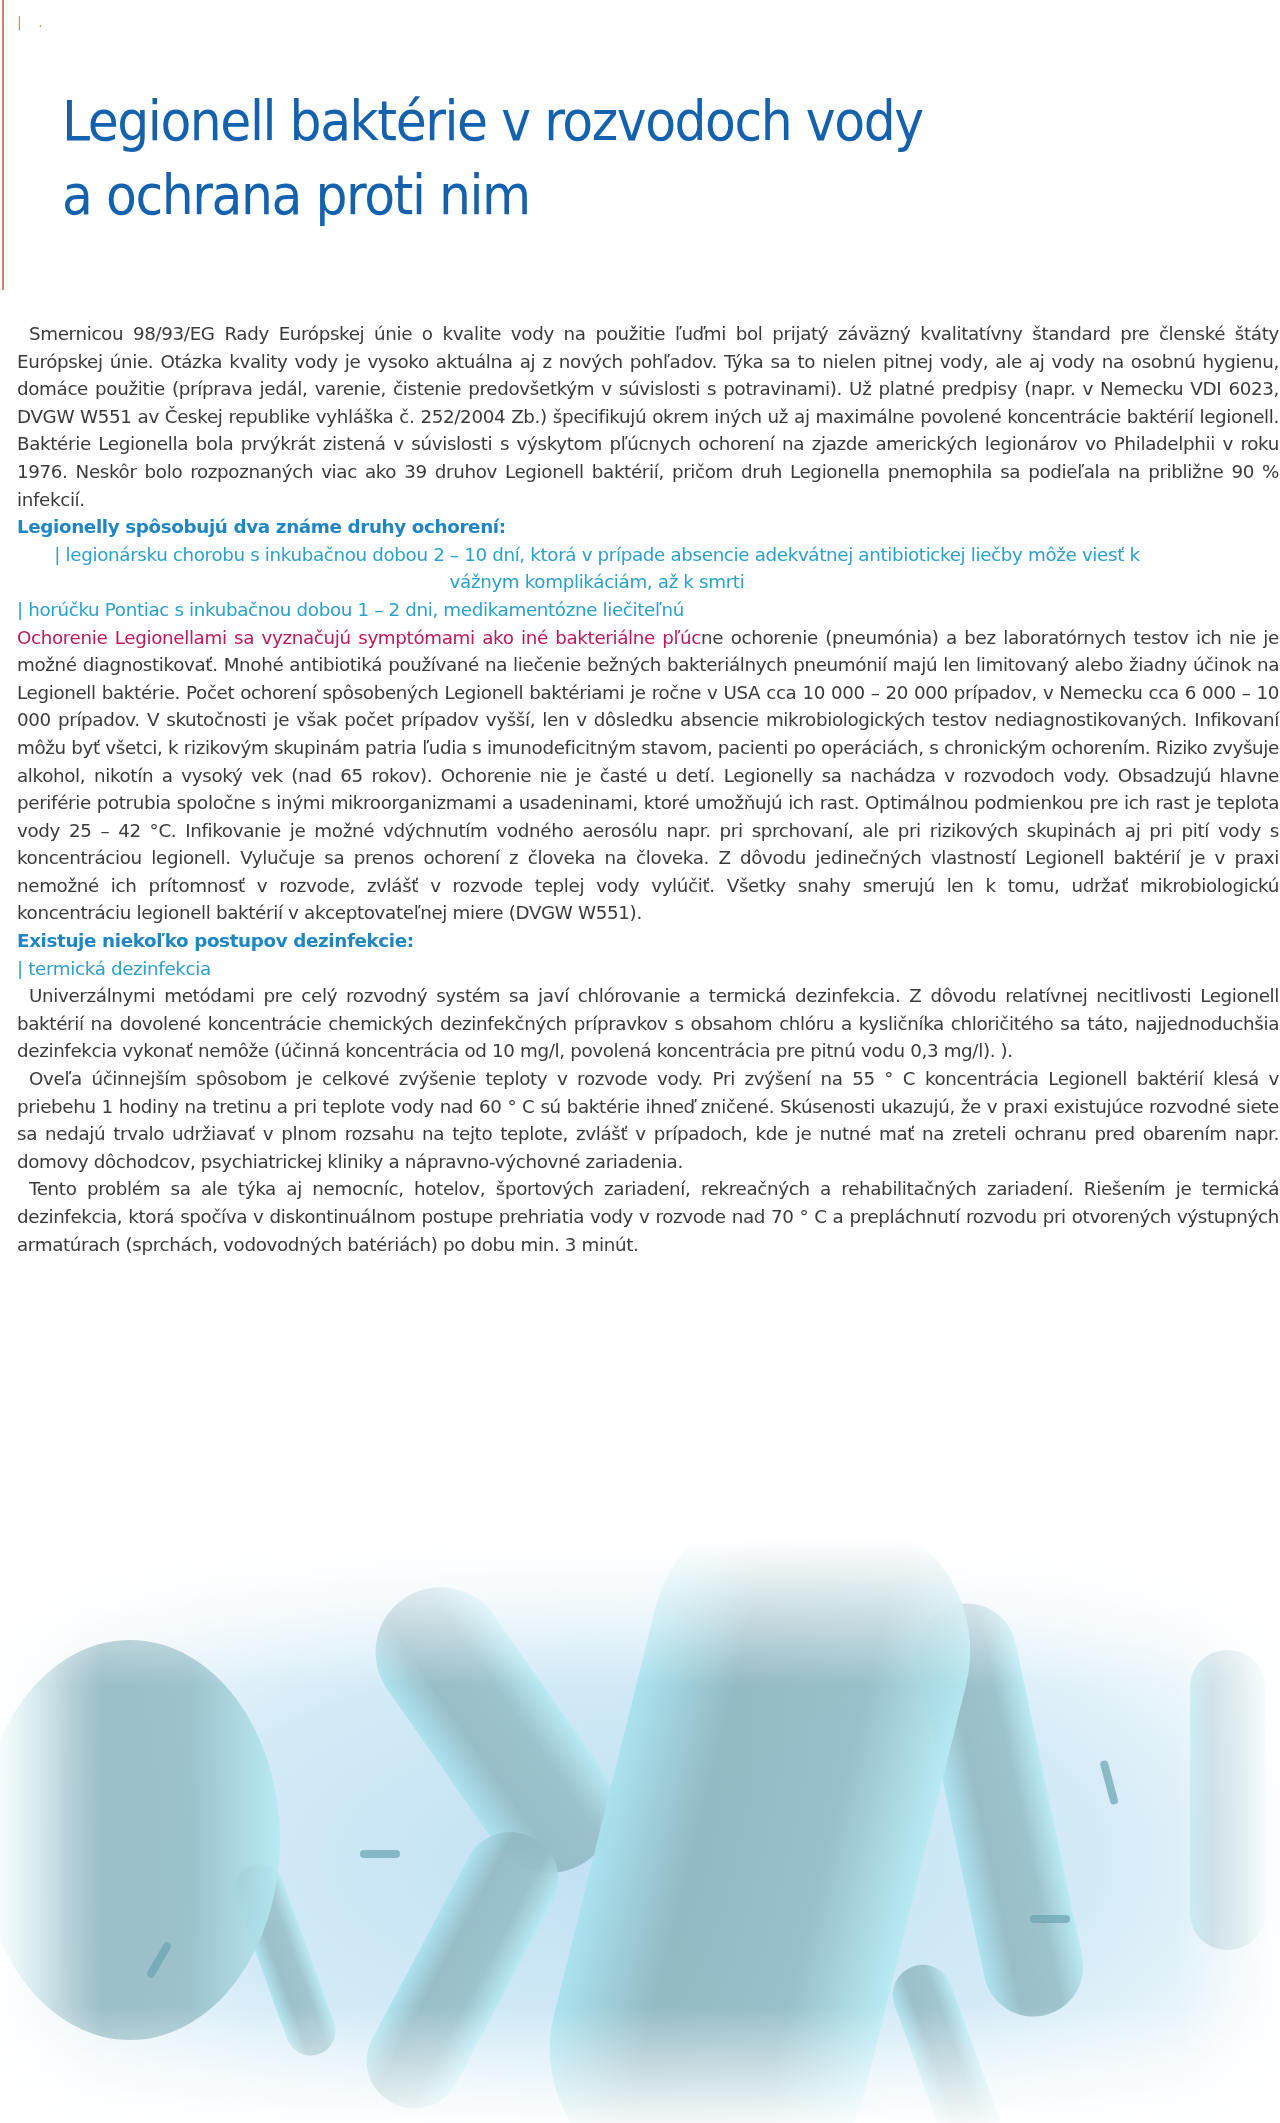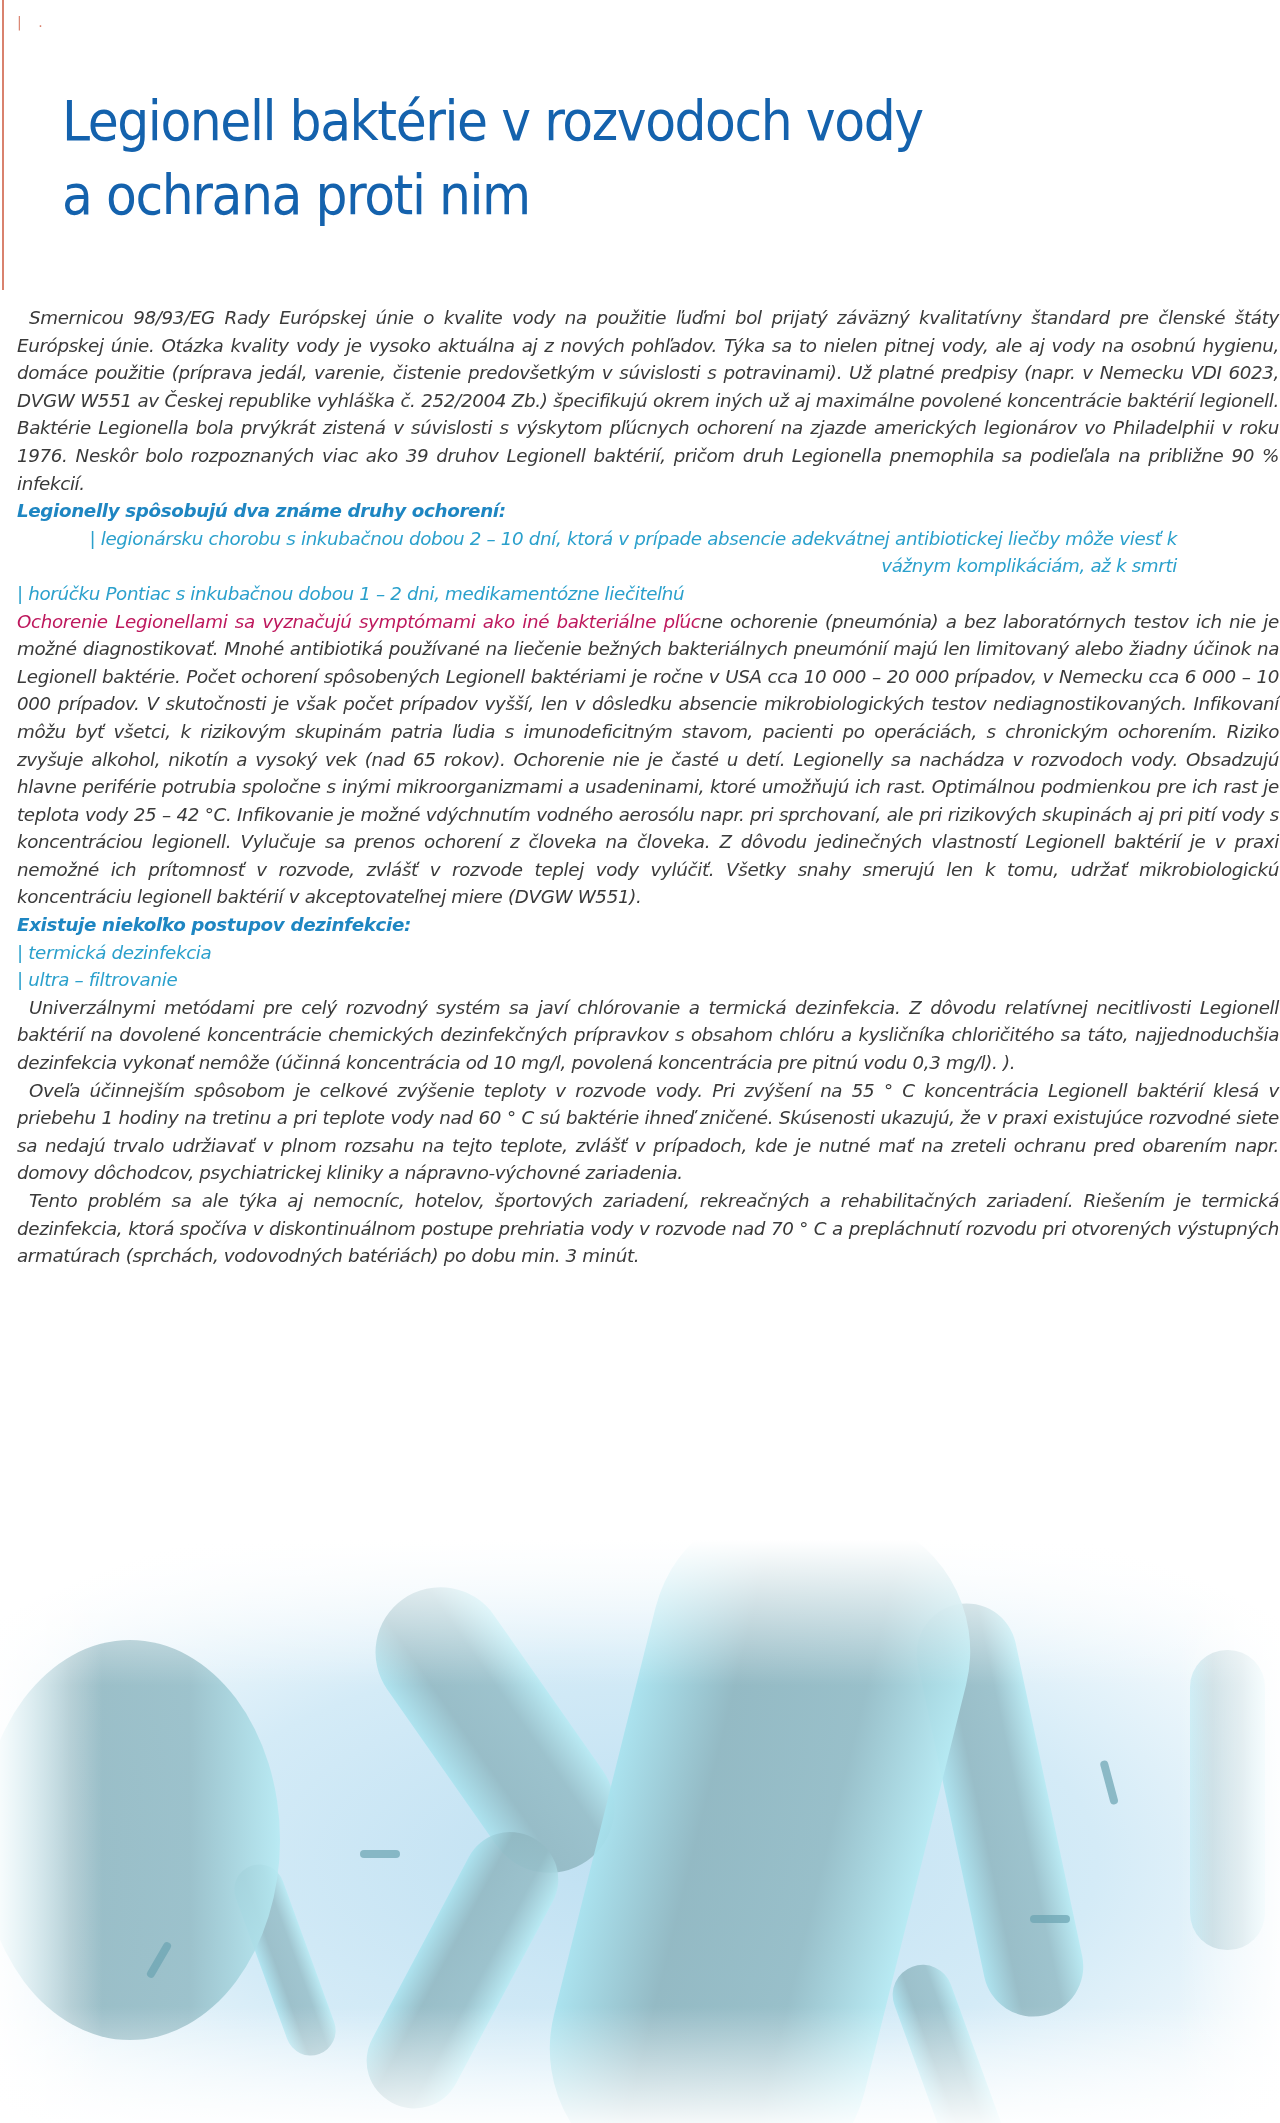--- a/index.html
+++ b/index.html
@@ -18,24 +18,23 @@
   }
   .title {
     position: absolute; left: 62px; top: 84px; width: 1150px;
     margin: 0; font-weight: normal;
     font-family: "DejaVu Sans", sans-serif;
     font-size: 56px; line-height: 74px; color: #1462ad;
     letter-spacing: -1.6px;
     transform: scaleX(0.9); transform-origin: left top;
   }
   .content {
-    position: absolute; left: 17px; top: 304px; width: 1262px;
+    position: absolute; left: 17px; top: 320px; width: 1262px;
     font-size: 18.3px; line-height: 27.6px; color: #3a3a3a;
     letter-spacing: -0.35px;
-    font-style: italic;
   }
   .content p { margin: 0; text-align: justify; }
   .indent { text-indent: 12px; }
   .blue-head {
     color: #1e86c2; font-weight: bold; padding-left: 0;
     margin: 0;
   }
   .blue-item { color: #2aa0cc; margin: 0; padding-left: 0; }
   .blue { color: #be185d; }
   .heading-block { padding-left: 0; }
@@ -54,30 +53,29 @@
 <h1 class="title">
   <span>Legionell baktérie v rozvodoch vody</span><br>
   <span>a ochrana proti nim</span>
 </h1>
 
 <div class="content">
   <p class="indent">Smernicou 98/93/EG Rady Európskej únie o kvalite vody na použitie ľuďmi bol prijatý záväzný kvalitatívny štandard pre členské štáty Európskej únie. Otázka kvality vody je vysoko aktuálna aj z nových pohľadov. Týka sa to nielen pitnej vody, ale aj vody na osobnú hygienu, domáce použitie (príprava jedál, varenie, čistenie predovšetkým v súvislosti s potravinami). Už platné predpisy (napr. v Nemecku VDI 6023, DVGW W551 av Českej republike vyhláška č. 252/2004 Zb.) špecifikujú okrem iných už aj maximálne povolené koncentrácie baktérií legionell. Baktérie Legionella bola prvýkrát zistená v súvislosti s výskytom pľúcnych ochorení na zjazde amerických legionárov vo Philadelphii v roku 1976. Neskôr bolo rozpoznaných viac ako 39 druhov Legionell baktérií, pričom druh Legionella pnemophila sa podieľala na približne 90 % infekcií.</p>
 
   <div class="heading-block">
     <p class="blue-head" style="padding-left:0">Legionelly spôsobujú dva známe druhy ochorení:</p>
-    <p class="blue-item" style="text-align:right;max-width:1160px">| legionársku chorobu s inkubačnou dobou 2 – 10 dní, ktorá v prípade absencie adekvátnej antibiotickej liečby môže viesť k vážnym komplikáciám, až k smrti</p>
+    <p class="blue-item" style="text-align:center;max-width:1160px">| legionársku chorobu s inkubačnou dobou 2 – 10 dní, ktorá v prípade absencie adekvátnej antibiotickej liečby môže viesť k vážnym komplikáciám, až k smrti</p>
     <p class="blue-item">| horúčku Pontiac s inkubačnou dobou 1 – 2 dni, medikamentózne liečiteľnú</p>
   </div>
 
   <p><span class="blue">Ochorenie Legionellami sa vyznačujú symptómami ako iné bakteriálne pľúc</span><span>ne ochorenie (pneumónia) a bez laboratórnych testov ich nie je možné diagnostikovať. Mnohé antibiotiká používané na liečenie bežných bakteriálnych pneumónií majú len limitovaný alebo žiadny účinok na Legionell baktérie. Počet ochorení spôsobených Legionell baktériami je ročne v USA cca 10 000 – 20 000 prípadov, v Nemecku cca 6 000 – 10 000 prípadov. V skutočnosti je však počet prípadov vyšší, len v dôsledku absencie mikrobiologických testov nediagnostikovaných. Infikovaní môžu byť všetci, k rizikovým skupinám patria ľudia s imunodeficitným stavom, pacienti po operáciách, s chronickým ochorením. Riziko zvyšuje alkohol, nikotín a vysoký vek (nad 65 rokov). Ochorenie nie je časté u detí. Legionelly sa nachádza v rozvodoch vody. Obsadzujú hlavne periférie potrubia spoločne s inými mikroorganizmami a usadeninami, ktoré umožňujú ich rast. Optimálnou podmienkou pre ich rast je teplota vody 25 – 42 °C. Infikovanie je možné vdýchnutím vodného aerosólu napr. pri sprchovaní, ale pri rizikových skupinách aj pri pití vody s koncentráciou legionell. Vylučuje sa prenos ochorení z človeka na človeka. Z dôvodu jedinečných vlastností Legionell baktérií je v praxi nemožné ich prítomnosť v rozvode, zvlášť v rozvode teplej vody vylúčiť. Všetky snahy smerujú len k tomu, udržať mikrobiologickú koncentráciu legionell baktérií v akceptovateľnej miere (DVGW W551).</span></p>
 
   <div class="heading-block">
     <p class="blue-head">Existuje niekoľko postupov dezinfekcie:</p>
     <p class="blue-item">| termická dezinfekcia</p>
-    <p class="blue-item">| ultra – filtrovanie</p>
   </div>
 
   <p class="indent">Univerzálnymi metódami pre celý rozvodný systém sa javí chlórovanie a termická dezinfekcia. Z dôvodu relatívnej necitlivosti Legionell baktérií na dovolené koncentrácie chemických dezinfekčných prípravkov s obsahom chlóru a kysličníka chloričitého sa táto, najjednoduchšia dezinfekcia vykonať nemôže (účinná koncentrácia od 10 mg/l, povolená koncentrácia pre pitnú vodu 0,3 mg/l). ).</p>
   <p class="indent">Oveľa účinnejším spôsobom je celkové zvýšenie teploty v rozvode vody. Pri zvýšení na 55 ° C koncentrácia Legionell baktérií klesá v priebehu 1 hodiny na tretinu a pri teplote vody nad 60 ° C sú baktérie ihneď zničené. Skúsenosti ukazujú, že v praxi existujúce rozvodné siete sa nedajú trvalo udržiavať v plnom rozsahu na tejto teplote, zvlášť v prípadoch, kde je nutné mať na zreteli ochranu pred obarením napr. domovy dôchodcov, psychiatrickej kliniky a nápravno-výchovné zariadenia.</p>
   <p class="indent">Tento problém sa ale týka aj nemocníc, hotelov, športových zariadení, rekreačných a rehabilitačných zariadení. Riešením je termická dezinfekcia, ktorá spočíva v diskontinuálnom postupe prehriatia vody v rozvode nad 70 ° C a prepláchnutí rozvodu pri otvorených výstupných armatúrach (sprchách, vodovodných batériách) po dobu min. 3 minút.</p>
 </div>
 
 <div class="bacteria">
   <svg width="1280" height="583" viewBox="0 0 1280 583" xmlns="http://www.w3.org/2000/svg">
     <defs>

